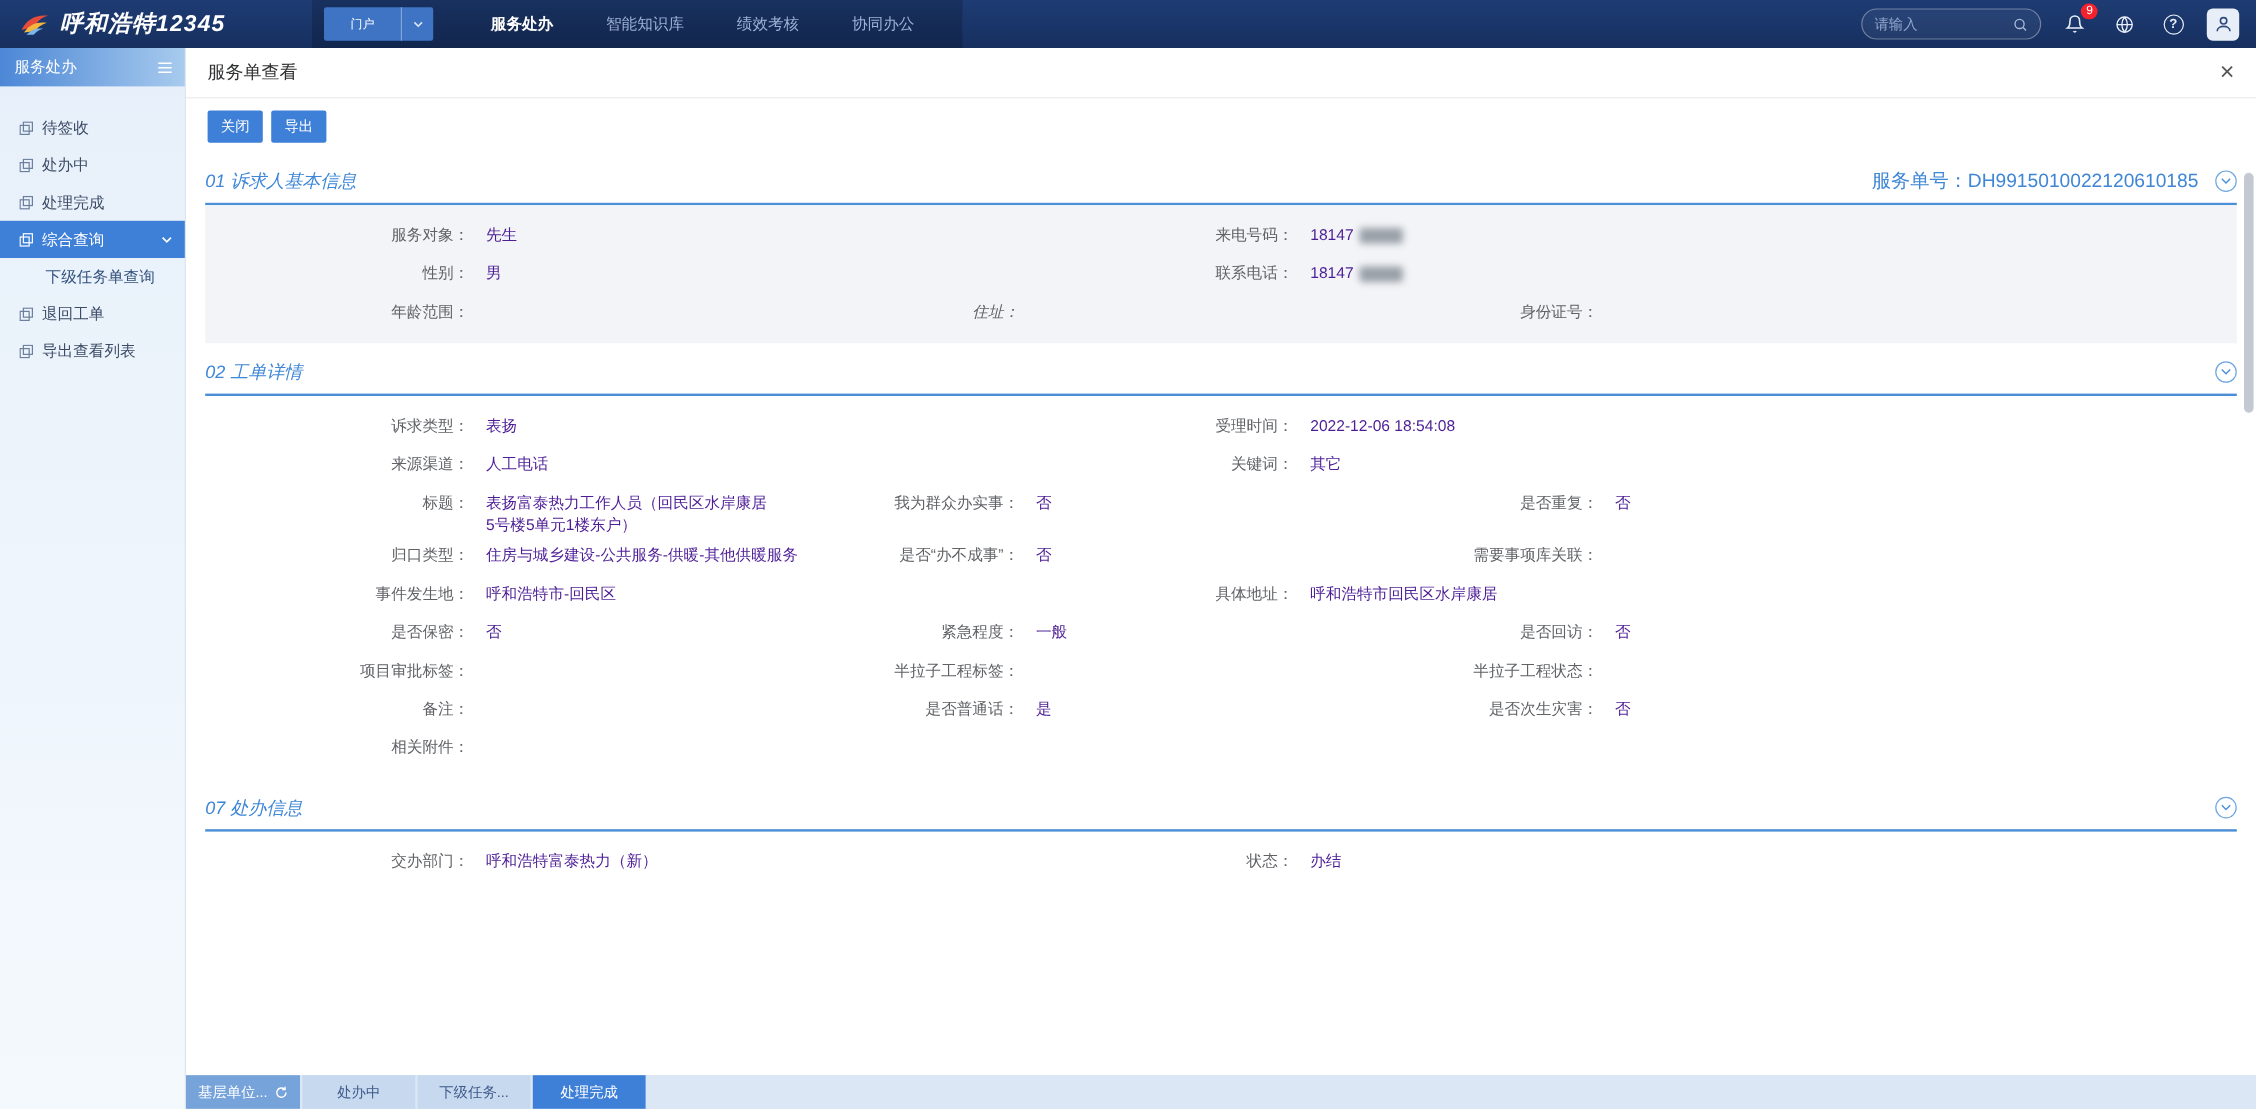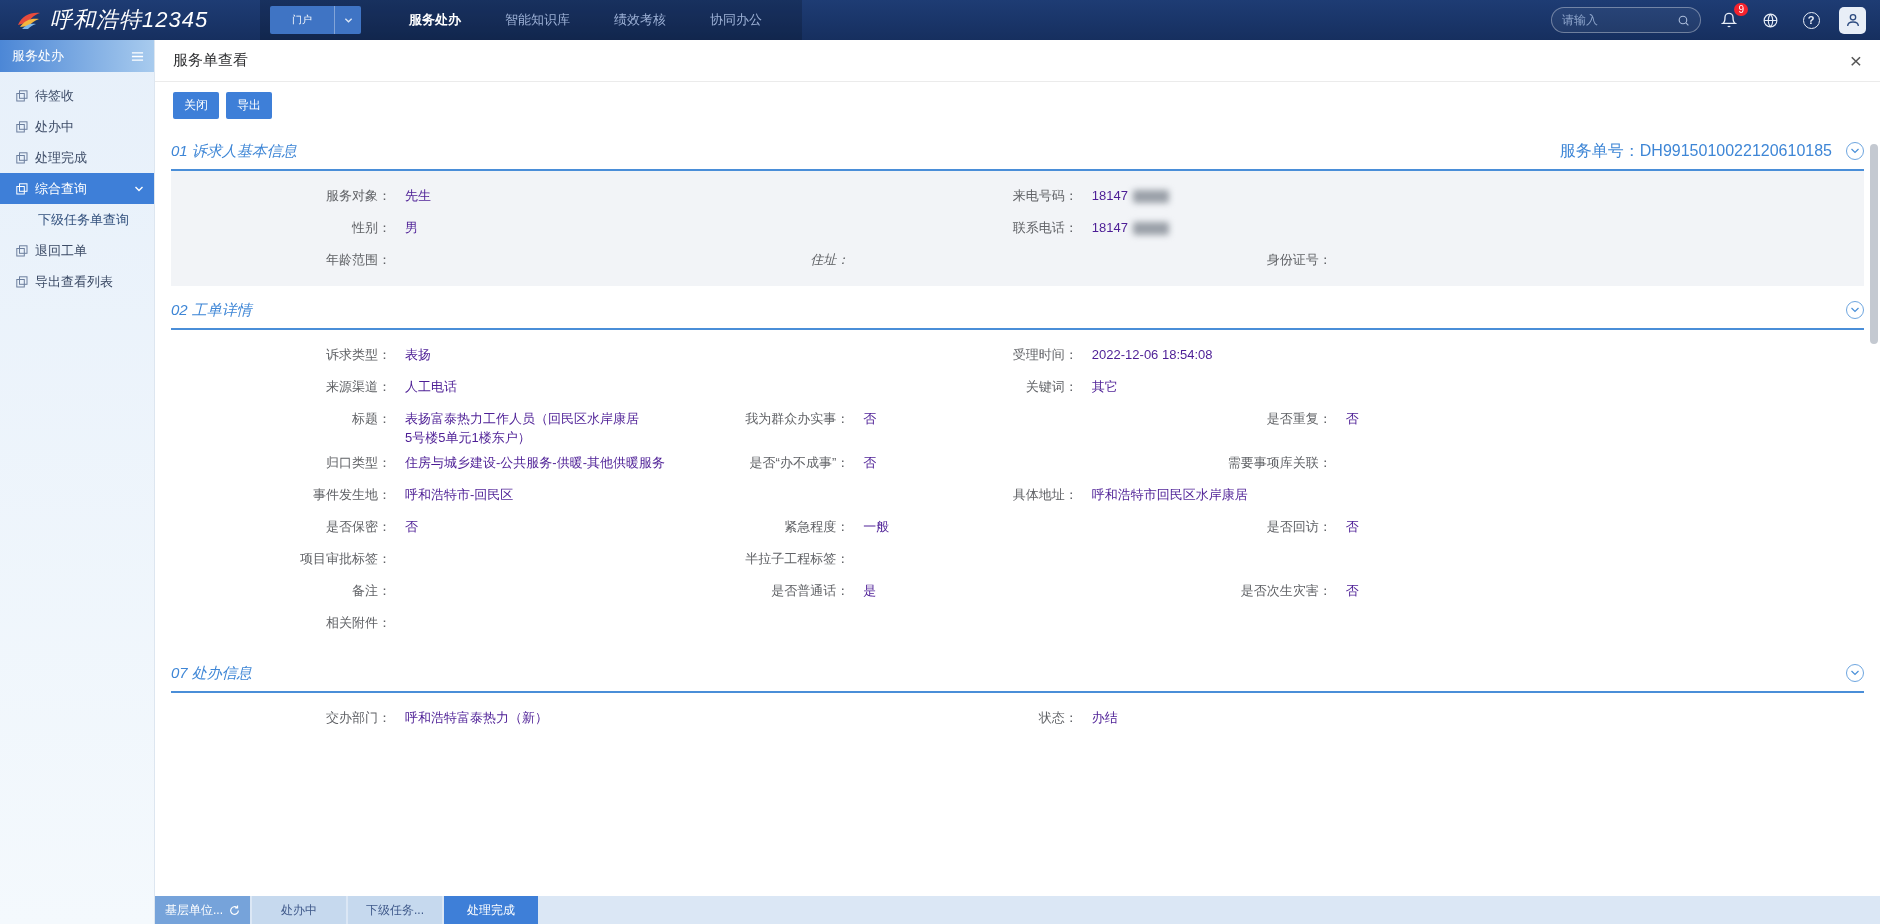--- a/index.html
+++ b/index.html
@@ -1,41 +1,41 @@
 <!DOCTYPE html>
 <html><head>
 <meta charset="utf-8">
 <style>
   *{margin:0;padding:0;box-sizing:border-box}
   html,body{width:1880px;height:924px;overflow:hidden;font-family:"Liberation Sans","DejaVu Sans",sans-serif;background:#eef1f5}
   
   .topbar{position:fixed;top:0;left:0;right:0;height:40px;background:linear-gradient(180deg,#1e3c74,#162f5f);display:flex;align-items:center;color:#fff;z-index:30}
   .logo{display:flex;align-items:center;gap:8px;padding:0 16px;min-width:260px}
-  .logo-text{font-size:22px;font-weight:normal;font-style:italic;letter-spacing:1px;white-space:nowrap}
+  .logo-text{font-size:19px;font-weight:bold;font-style:italic;letter-spacing:1px;white-space:nowrap}
   .topnav{display:flex;align-items:center;height:100%;background:rgba(0,0,0,.18);padding:0 18px 0 10px}
   .portal-btn{display:flex;align-items:center;height:28px;background:#3f74c4;border-radius:2px;margin-right:26px;cursor:pointer}
   .portal-label{padding:0 22px;font-size:10px}
   .portal-sep{width:1px;height:28px;background:rgba(255,255,255,.35)}
   .portal-caret{width:26px;display:flex;align-items:center;justify-content:center;color:#dbe6f5}
   .nav-item{padding:0 22px;font-size:13px;color:#9db1d6;height:40px;display:flex;align-items:center;cursor:pointer;white-space:nowrap}
   .nav-item.active{color:#fff;font-weight:bold}
   .topbar-right{margin-left:auto;display:flex;align-items:center;gap:15px;padding-right:14px}
   .search{display:flex;align-items:center;width:150px;height:26px;border:1px solid rgba(255,255,255,.35);border-radius:14px;padding:0 10px;background:rgba(255,255,255,.05)}
   .search input{flex:1;background:transparent;border:none;outline:none;color:#dbe6f5;font-size:12px;width:100px}
   .search input::placeholder{color:#8fa6cc}
   .search .mag{color:#aebfdd;display:flex}
   .icon-btn{position:relative;display:flex;align-items:center;justify-content:center;width:26px;height:26px;color:#e8eef8;cursor:pointer}
   .badge{position:absolute;top:-4px;right:-6px;background:#f5222d;color:#fff;font-size:10px;line-height:13px;padding:0 4px;border-radius:8px}
   .help-circle{width:17px;height:17px;border:1.5px solid #e8eef8;border-radius:50%;display:flex;align-items:center;justify-content:center;font-size:11px;font-weight:bold}
   .avatar{width:27px;height:27px;border-radius:5px;background:#e8eef7;color:#2c4a7f;display:flex;align-items:center;justify-content:center;cursor:pointer}
   
   .sidebar{position:fixed;top:40px;left:0;width:155px;bottom:0;background:linear-gradient(180deg,#e7f0fa,#f4f9fd);z-index:20;border-right:1px solid #dde6f0}
   .sb-header{height:32px;display:flex;align-items:center;justify-content:space-between;padding:0 10px 0 12px;background:linear-gradient(90deg,#4c87d6,#a8cbee);color:#fff;font-size:13px}
   .sb-collapse{color:#fff;display:flex;cursor:pointer}
-  .sb-items{padding-top:8px}
+  .sb-items{padding-top:19px}
   .sb-item{height:31px;display:flex;align-items:center;gap:7px;padding:0 10px 0 16px;font-size:13px;color:#3c4b66;cursor:pointer;white-space:nowrap}
   .sb-item .sb-ic{color:#6c7f9e;flex:0 0 auto}
   .sb-item.active{background:#3e7fd8;color:#fff}
   .sb-item.active .sb-ic{color:#fff}
   .sb-item .sb-chev{margin-left:auto;color:#fff}
   .sb-item.sub{padding-left:38px;color:#33517e}
   
   .main{position:absolute;top:40px;left:155px;right:0;bottom:28px;background:#fff;overflow:hidden}
   .page-head{height:42px;display:flex;align-items:center;padding:0 18px;border-bottom:1px solid #ebebeb}
   .page-title{font-size:15px;color:#303133}
@@ -334,20 +334,24 @@
           </div>
           <div class="frow">
             <div class="cell c-first" style="flex: 0 0 31.5%;">
               <span class="lbl">项目审批标签：</span>
               <span class="val"></span>
             </div>
             <div class="cell" style="flex: 0 0 28.5%;">
               <span class="lbl">半拉子工程标签：</span>
               <span class="val"></span>
             </div>
+            <div class="cell" style="flex: 0 0 40%;">
+              <span class="lbl">半拉子工程状态：</span>
+              <span class="val"></span>
+            </div>
           </div>
           <div class="frow">
             <div class="cell c-first" style="flex: 0 0 31.5%;">
               <span class="lbl">备注：</span>
               <span class="val"></span>
             </div>
             <div class="cell" style="flex: 0 0 28.5%;">
               <span class="lbl">是否普通话：</span>
               <span class="val">是</span>
             </div>

